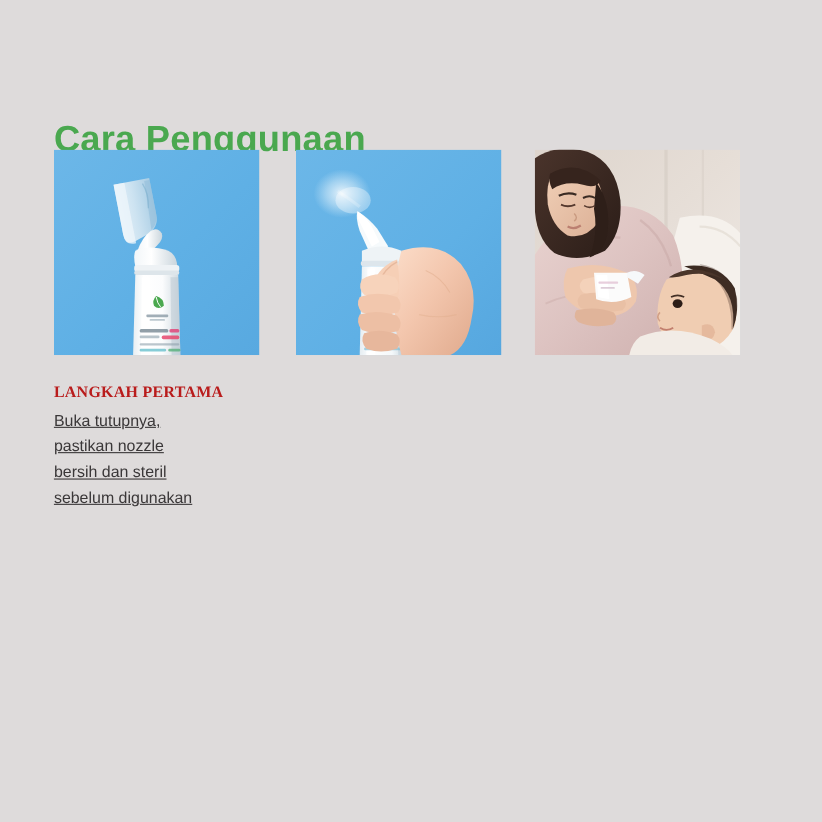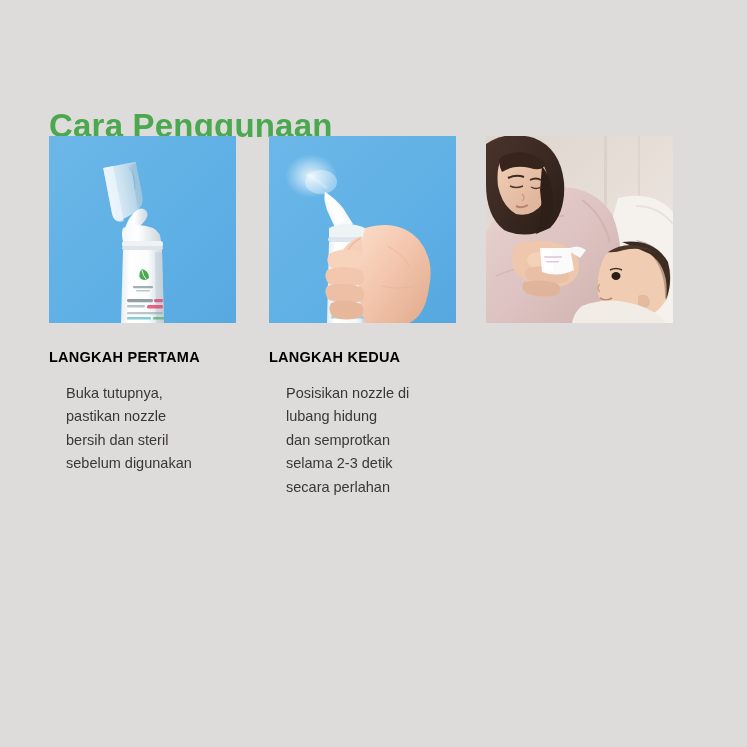--- a/index.html
+++ b/index.html
@@ -60,32 +60,34 @@
 
   
   .caption {
     position: absolute;
     top: 213px;
     width: 210px;
   }
   .step-head {
     font-size: 14.5px;
     font-weight: bold;
-    color: #000000;
+    color: #b91c1c;
     letter-spacing: 0.25px;
     margin: 0 0 6px 0;
     white-space: nowrap;
+    font-family: Liberation Serif, serif;
   }
   .step-body {
     font-size: 14.5px;
     font-weight: normal;
     color: #3a3738;
     line-height: 1.62;
-    margin: 17px;
+    margin: 0;
     white-space: pre-line;
+    text-decoration: underline;
   }
 </style>
 </head>
 <body>
 
 <div class="poster">
 
   <div class="title">Cara Penggunaan</div>
 
   <div class="cols">
@@ -232,28 +234,20 @@
             <path d="M60,118 Q74,110 90,116 Q96,122 92,130 Q78,136 62,132 Q56,126 60,118 Z" fill="#f7d3bb"></path>
             <path d="M58,134 Q74,128 92,134 Q98,140 93,148 Q76,153 60,148 Q54,141 58,134 Z" fill="#f2c7ad"></path>
             <path d="M58,150 Q74,145 92,151 Q98,157 93,165 Q76,170 60,164 Q54,157 58,150 Z" fill="#edbfa4"></path>
             <path d="M62,167 Q76,162 92,168 Q97,174 92,181 Q77,186 64,181 Q58,174 62,167 Z" fill="#e7b79c"></path>
 
             <path d="M118,110 Q132,116 140,130" stroke="#dda888" stroke-width="1" fill="none" opacity="0.45"></path>
             <path d="M112,150 Q130,154 146,150" stroke="#dda888" stroke-width="1" fill="none" opacity="0.35"></path>
           </g>
         </svg>
       </div>
-      <div class="caption">
-        <div class="step-head">LANGKAH KEDUA</div>
-        <div class="step-body">Posisikan nozzle di
-lubang hidung
-dan semprotkan
-selama 2-3 detik
-secara perlahan</div>
-      </div>
     </div>
 
     <div class="col col-3">
       <div class="panel">
         <svg width="187" height="187" viewBox="0 0 187 187">
           <defs>
             <linearGradient id="g3bg" x1="0" y1="0" x2="1" y2="1">
               <stop offset="0%" stop-color="#ded5cd"></stop>
               <stop offset="50%" stop-color="#e6ded7"></stop>
               <stop offset="100%" stop-color="#efe9e4"></stop>

